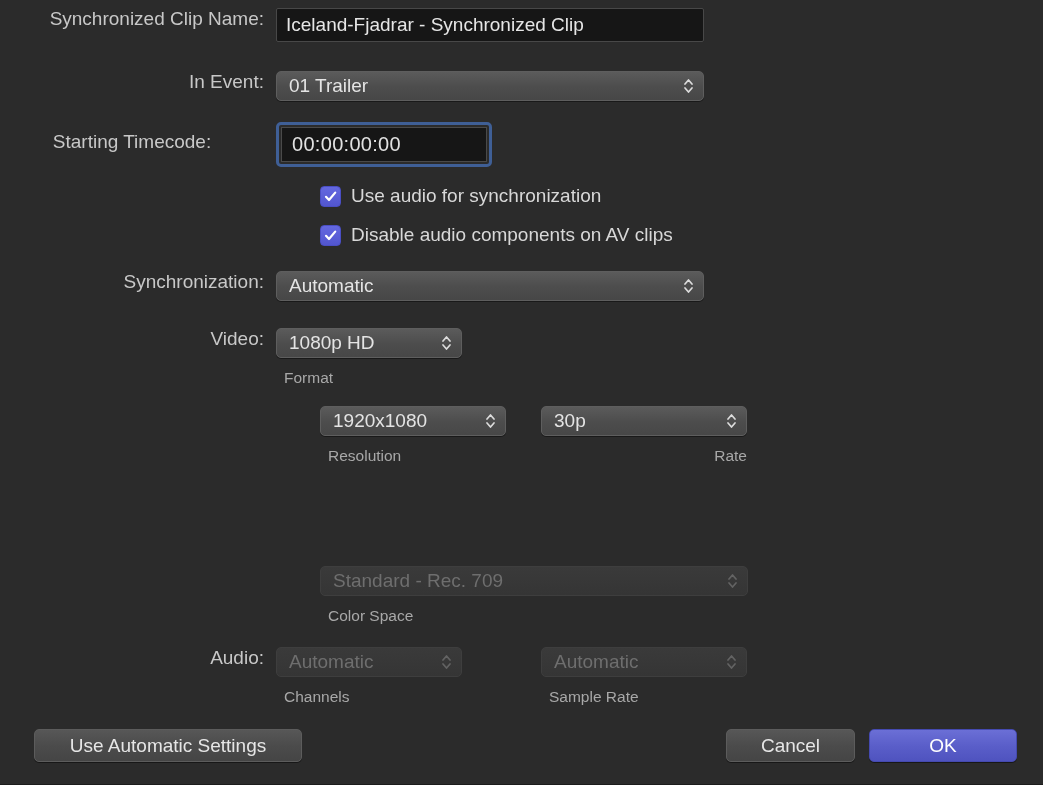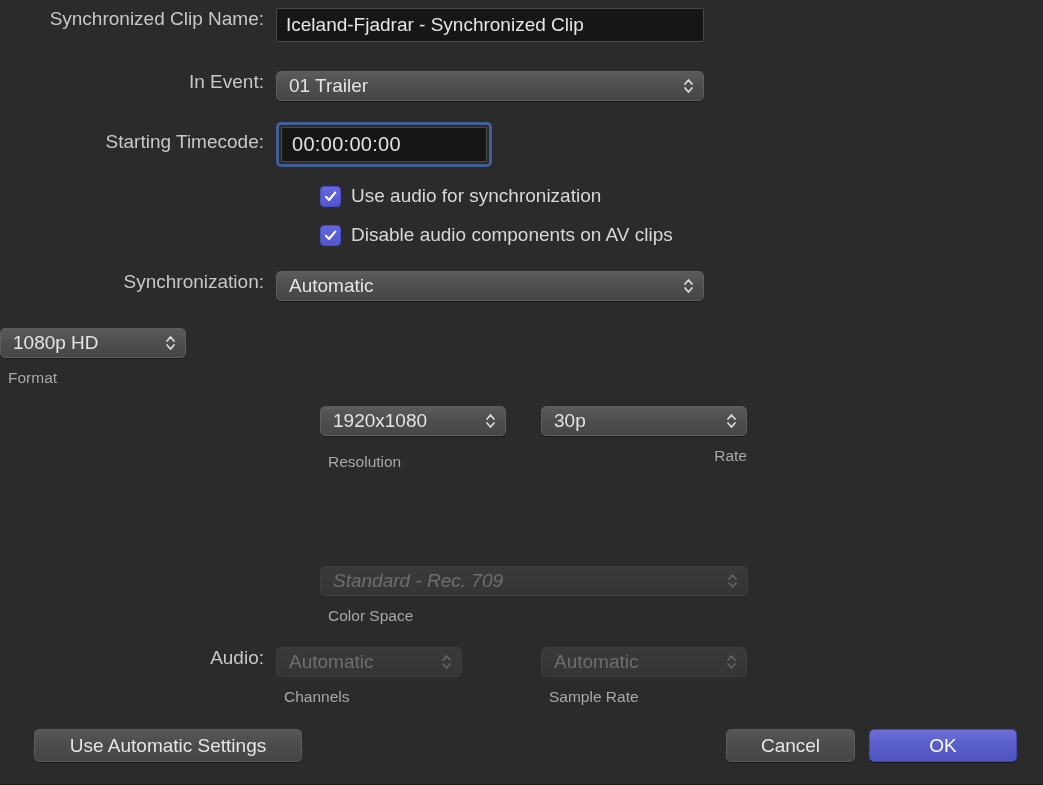--- a/index.html
+++ b/index.html
@@ -191,21 +191,21 @@
       <span class="val">01 Trailer</span>
       <span class="chev">
         <svg viewBox="0 0 13 20">
             <path d="M3 8 L6.5 4 L10 8 M3 12 L6.5 16 L10 12"></path>
           </svg>
       </span>
     </div>
   </div>
 
   <div class="row" style="left:0; top:122px; width:760px;">
-    <div class="lbl" style="padding-top:9px;">Starting Timecode:</div>
+    <div class="lbl" style="padding-top:9px;text-align:center;">Starting Timecode:</div>
     <div class="tc-wrap" style="width:216px;">
       <input class="tc-field" type="text" value="00:00:00:00" style="">
     </div>
   </div>
 
   <div class="cbrow" style="left:320px; top:185px;">
     <span class="cbox">
       <svg viewBox="0 0 15 15">
           <path d="M3 7.8 L6 11 L12.2 3.6"></path>
         </svg>
@@ -228,20 +228,21 @@
       <span class="val">Automatic</span>
       <span class="chev">
         <svg viewBox="0 0 13 20">
             <path d="M3 8 L6.5 4 L10 8 M3 12 L6.5 16 L10 12"></path>
           </svg>
       </span>
     </div>
   </div>
 
   <div class="row" style="left:0; top:328px; width:760px;">
+    <div class="lbl">Video:</div>
     <div>
       <div class="popup" style="width:186px;">
         <span class="val">1080p HD</span>
         <span class="chev">
           <svg viewBox="0 0 13 20">
               <path d="M3 8 L6.5 4 L10 8 M3 12 L6.5 16 L10 12"></path>
             </svg>
         </span>
       </div>
       <div class="sublabel" style="margin-top:11px;">Format</div>
@@ -250,38 +251,38 @@
 
   <div class="abs" style="left:320px; top:406px;">
     <div class="popup" style="width:186px;">
       <span class="val">1920x1080</span>
       <span class="chev">
         <svg viewBox="0 0 13 20">
             <path d="M3 8 L6.5 4 L10 8 M3 12 L6.5 16 L10 12"></path>
           </svg>
       </span>
     </div>
-    <div class="sublabel" style="margin-top:17px;">Resolution</div>
+    <div class="sublabel" style="margin-top:11px;">Resolution</div>
   </div>
 
   <div class="abs" style="left:541px; top:406px;text-align:right;">
     <div class="popup" style="width:206px;">
       <span class="val">30p</span>
       <span class="chev">
         <svg viewBox="0 0 13 20">
             <path d="M3 8 L6.5 4 L10 8 M3 12 L6.5 16 L10 12"></path>
           </svg>
       </span>
     </div>
     <div class="sublabel" style="margin-top:11px;">Rate</div>
   </div>
 
 
   <div class="abs" style="left:320px; top:566px;">
-    <div class="popup disabled" style="width:428px;font-style:italic;">
+    <div class="popup disabled" style="width:428px;">
       <span class="val">Standard - Rec. 709</span>
       <span class="chev">
         <svg viewBox="0 0 13 20">
             <path d="M3 8 L6.5 4 L10 8 M3 12 L6.5 16 L10 12"></path>
           </svg>
       </span>
     </div>
     <div class="sublabel" style="margin-top:11px;">Color Space</div>
   </div>
 

